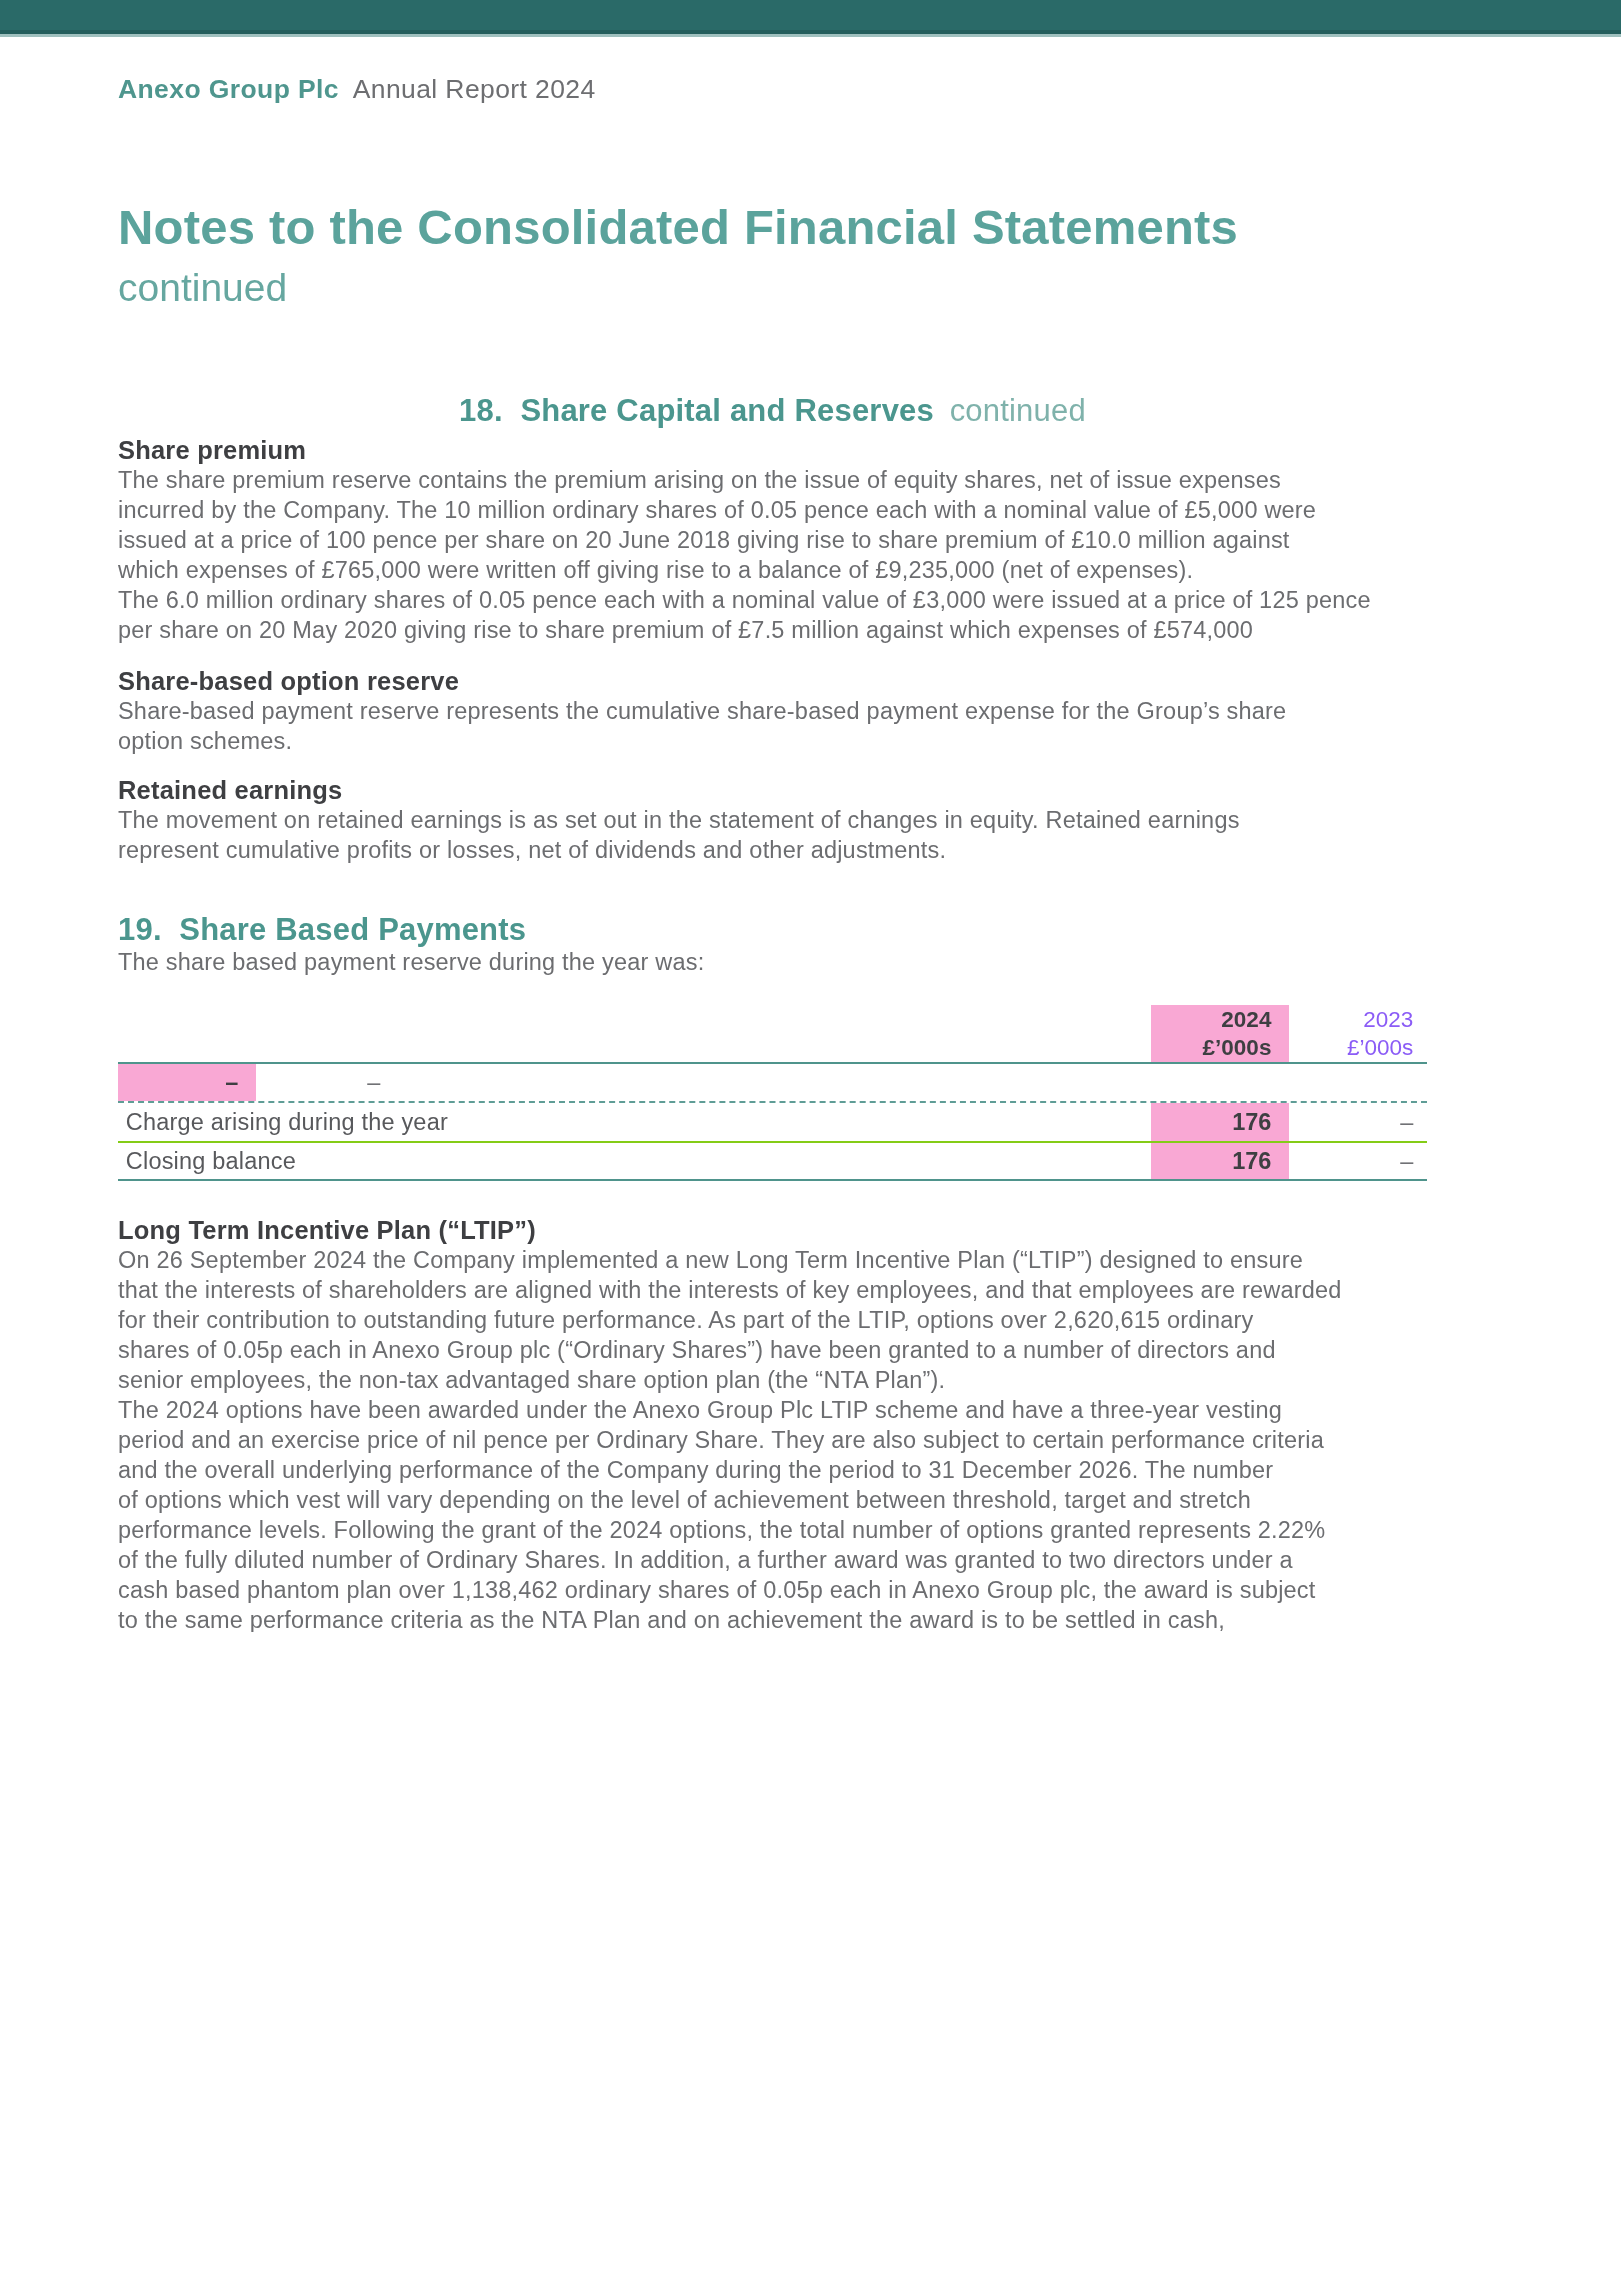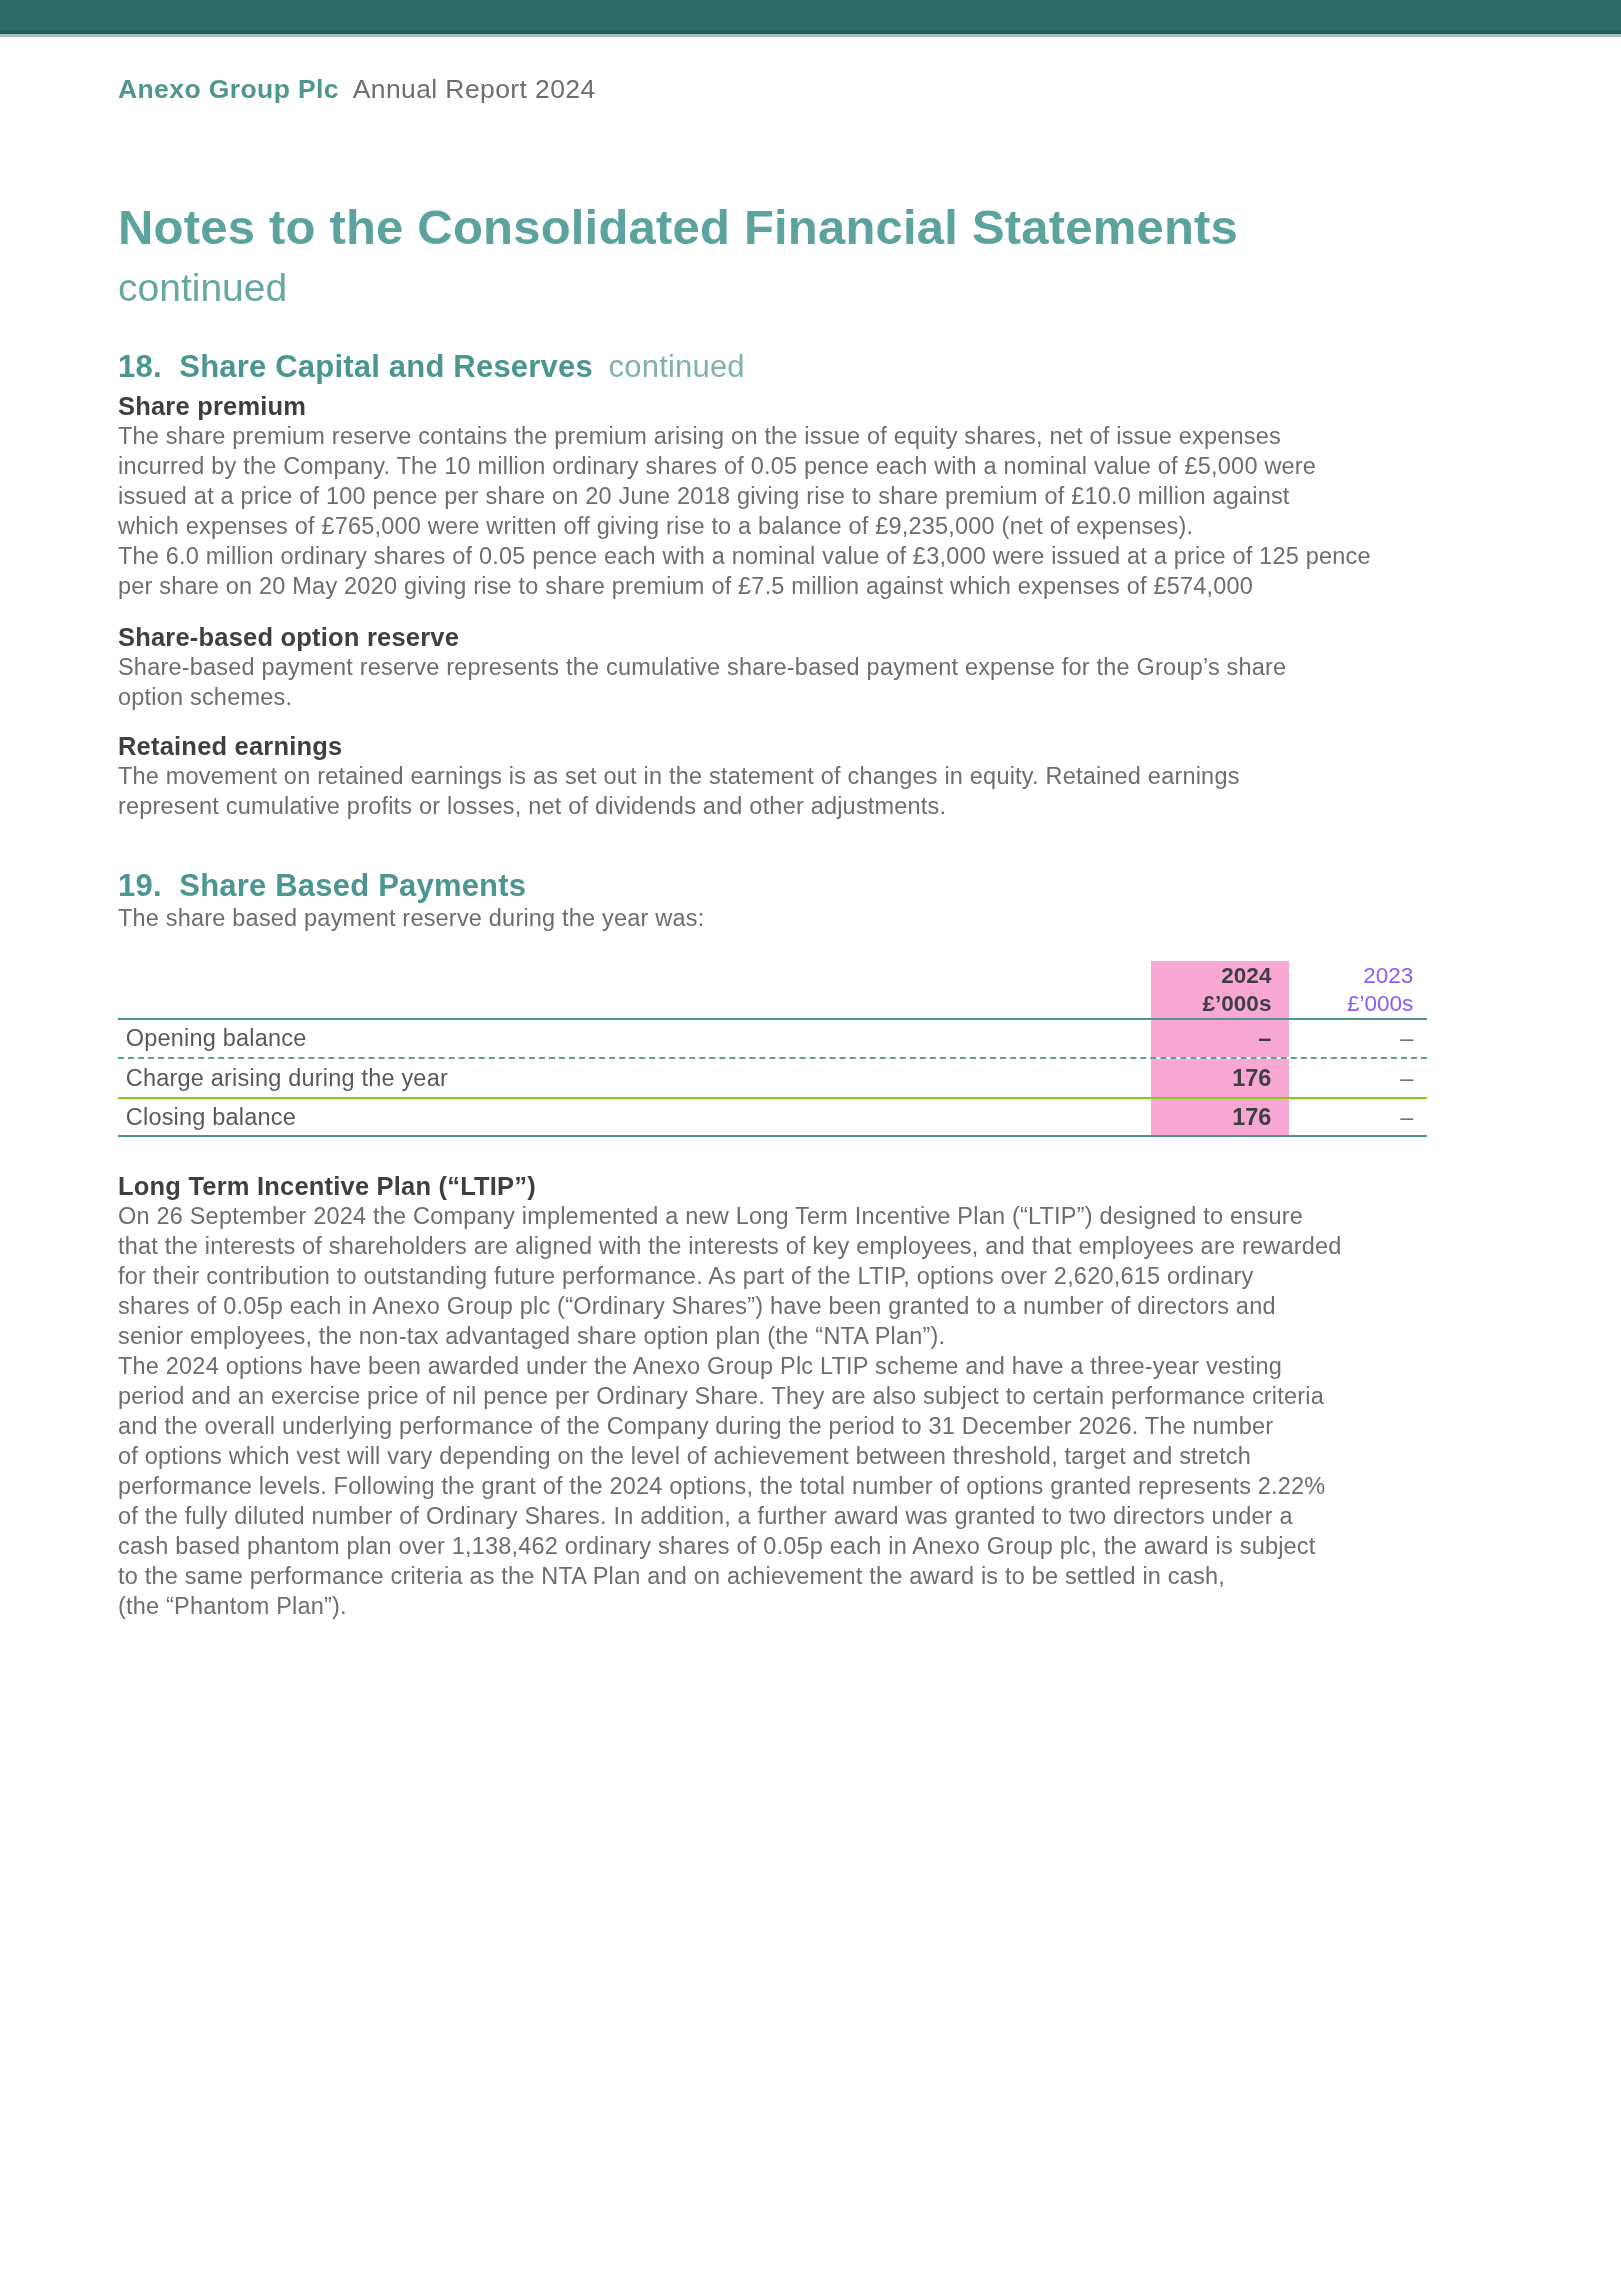--- a/index.html
+++ b/index.html
@@ -20,21 +20,21 @@
   .doc-header .brand { color:#4f968e; font-weight:bold; margin-right:13.7px; }
   .doc-header .report { color:#6d6e71; }
 
   .main-title {
     margin:98px 0 0 0; font-size:49px; line-height:53px; font-weight:bold;
     color:#5ba39c; white-space:nowrap; letter-spacing:0.2px;
   }
   .title-continued { margin-top:11.8px; font-size:39px; line-height:43px; color:#66a7a0; }
 
   .h2-row { font-size:31px; line-height:35px; font-weight:bold; color:#4b968e; white-space:nowrap; letter-spacing:0.2px; }
-  .h2-18 { margin-top:40px; }
+  .h2-18 { margin-top:84px;text-align:center; }
   .h2-19 { margin-top:47px; }
   .h2-row .sec-num { margin-right:17.6px; }
   .h2-row .sec-cont { font-weight:normal; color:#7fb2ab; margin-left:15.7px; }
 
   .h3 { font-size:25.5px; line-height:29px; font-weight:bold; color:#3e3f42; margin:0; letter-spacing:0.2px; white-space:nowrap; }
   .h3-sp   { margin-top:7.8px; }
   .h3-sbpr { margin-top:21.6px; }
   .h3-re   { margin-top:20.6px; }
   .h3-ltip { margin-top:35px; }
 
@@ -118,21 +118,20 @@
           <div>2024</div>
           <div>£’000s</div>
         </div>
         <div class="t-val col2023">
           <div>2023</div>
           <div>£’000s</div>
         </div>
       </div>
 
       <div class="t-row t-r1">
-        <div class="t-label">Opening balance</div>
         <div class="t-val col2024 v2024">–</div>
         <div class="t-val col2023 v2023">–</div>
       </div>
 
       <div class="t-row t-r2">
         <div class="t-label">Charge arising during the year</div>
         <div class="t-val col2024 v2024">176</div>
         <div class="t-val col2023 v2023">–</div>
       </div>
 

